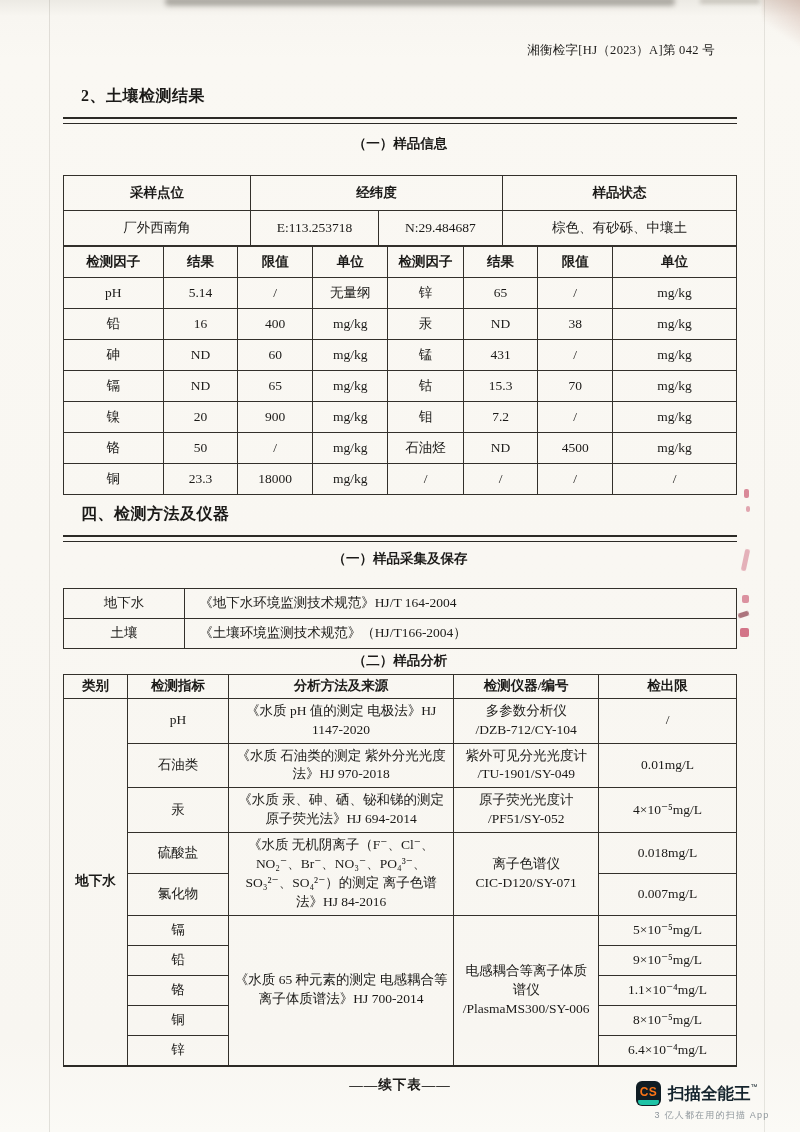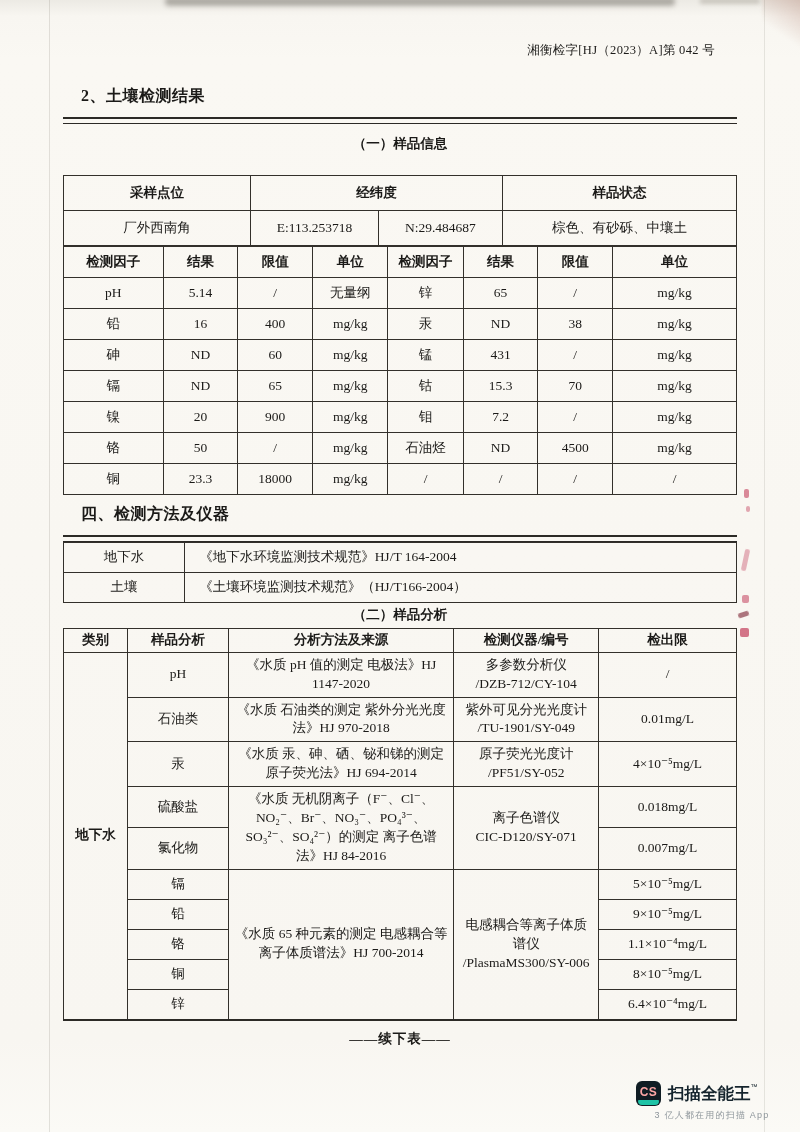--- a/index.html
+++ b/index.html
@@ -46,21 +46,21 @@
   .cell-left{text-align:left;padding-left:14px;}
   .t-analysis td{padding:3px 5px;}
   .t-analysis .one-line{height:23px;}
   .inst-code,.inst-name{display:block;line-height:1.4;}
   .cat-cell{font-weight:600;}
   .continue-note{text-align:center;font-weight:600;font-size:13.5px;letter-spacing:1px;margin-top:9px;}
   
   .cs-badge{position:absolute;right:12px;bottom:10px;width:152px;}
   .cs-top{display:flex;align-items:center;justify-content:flex-start;gap:7px;}
   .cs-icon{position:relative;width:25px;height:25px;background:#101d24;border-radius:6px;display:flex;align-items:center;justify-content:center;flex:0 0 auto;}
-  .cs-icon span{color:#fca5a5;font-family:"Liberation Sans","DejaVu Sans",sans-serif;font-weight:700;font-size:12px;letter-spacing:.3px;margin-top:-3px;}
+  .cs-icon span{color:#f97316;font-family:"Liberation Sans","DejaVu Sans",sans-serif;font-weight:700;font-size:12px;letter-spacing:.3px;margin-top:-3px;}
   .cs-accent{position:absolute;left:2px;right:2px;bottom:1.5px;height:4.5px;background:#1ec3a6;border-radius:1px 1px 4px 4px;}
   .cs-name{font-family:"Liberation Sans","DejaVu Sans",sans-serif;font-weight:700;font-size:16.5px;color:#15242d;white-space:nowrap;}
   .cs-name sup{font-size:7px;font-weight:400;vertical-align:top;}
   .cs-tagline{font-family:"Liberation Sans","DejaVu Sans",sans-serif;font-size:9px;color:#8e969b;letter-spacing:1.2px;margin-top:3px;text-align:center;white-space:nowrap;}
 </style>
 </head>
 <body>
 
 <div class="page">
 
@@ -207,20 +207,23 @@
     <div class="sec-heading">四、检测方法及仪器</div>
 
     <div class="rule-double"></div>
 
     <table class="t-sampling">
       <colgroup>
           <col style="width:18%">
           <col style="width:82%">
         </colgroup>
       <tbody>
+          <tr>
+            <td class="title-cell" colspan="2">（一）样品采集及保存</td>
+          </tr>
       <tr>
         <td>地下水</td>
         <td class="cell-left">《地下水环境监测技术规范》HJ/T 164-2004</td>
       </tr>
       <tr>
         <td>土壤</td>
         <td class="cell-left">《土壤环境监测技术规范》（HJ/T166-2004）</td>
       </tr>
     </tbody>
       </table>
@@ -232,21 +235,21 @@
           <col style="width:33.5%">
           <col style="width:21.5%">
           <col style="width:20.5%">
         </colgroup>
       <tbody>
           <tr>
             <td class="title-cell" colspan="5">（二）样品分析</td>
           </tr>
       <tr>
         <th>类别</th>
-        <th>样品分析</th>
+        <th>检测指标</th>
         <th>分析方法及来源</th>
         <th>检测仪器/编号</th>
         <th>检出限</th>
       </tr>
       <tr>
         <td class="cat-cell b-heavy" rowspan="10">地下水</td>
         <td>pH</td>
         <td>《水质 pH 值的测定 电极法》HJ 1147-2020</td>
         <td>
           <span class="inst-name">多参数分析仪</span>

